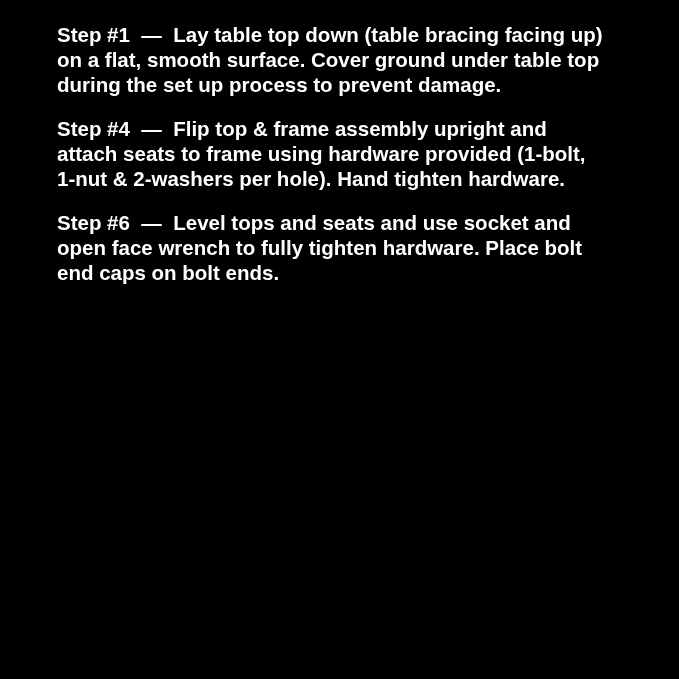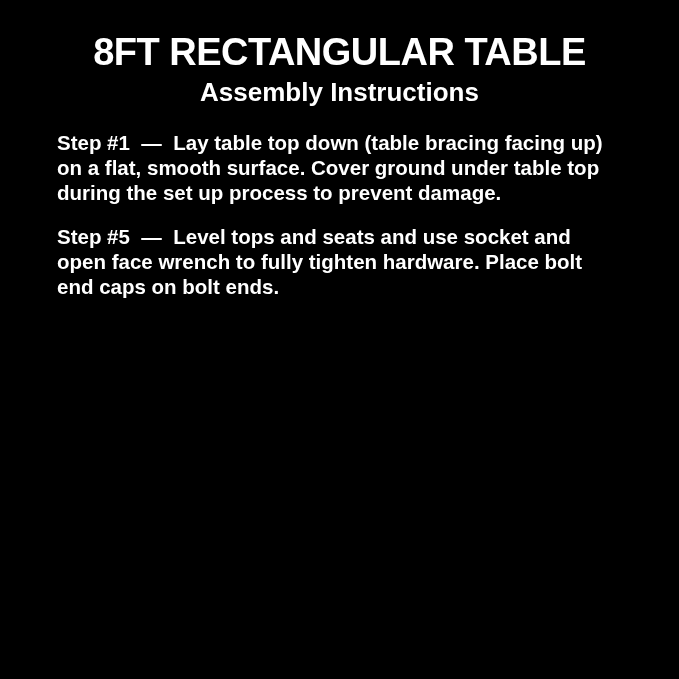--- a/index.html
+++ b/index.html
@@ -45,25 +45,24 @@
     font-weight: 700;
     line-height: 25px;
     white-space: pre-wrap;
     color: #ffffff;
   }
 </style>
 </head>
 <body>
 
 <div class="poster">
-  <div class="poster-header">
-    <h1 class="poster-title">8FT RECTANGULAR TABLE</h1>
-    <h2 class="poster-subtitle">Assembly Instructions</h2>
-  </div>
   <div class="steps">
     <p class="step">Step #1  —  Lay table top down (table bracing facing up)
 on a flat, smooth surface. Cover ground under table top
 during the set up process to prevent damage.</p>
-    <p class="step">Step #5  —  Level tops and seats and use socket and
+    <p class="step">Step #4  —  Flip top &amp; frame assembly upright and
+attach seats to frame using hardware provided (1-bolt,
+1-nut &amp; 2-washers per hole). Hand tighten hardware.</p>
+    <p class="step">Step #6  —  Level tops and seats and use socket and
 open face wrench to fully tighten hardware. Place bolt
 end caps on bolt ends.</p>
   </div>
 </div>
 
 </body></html>

